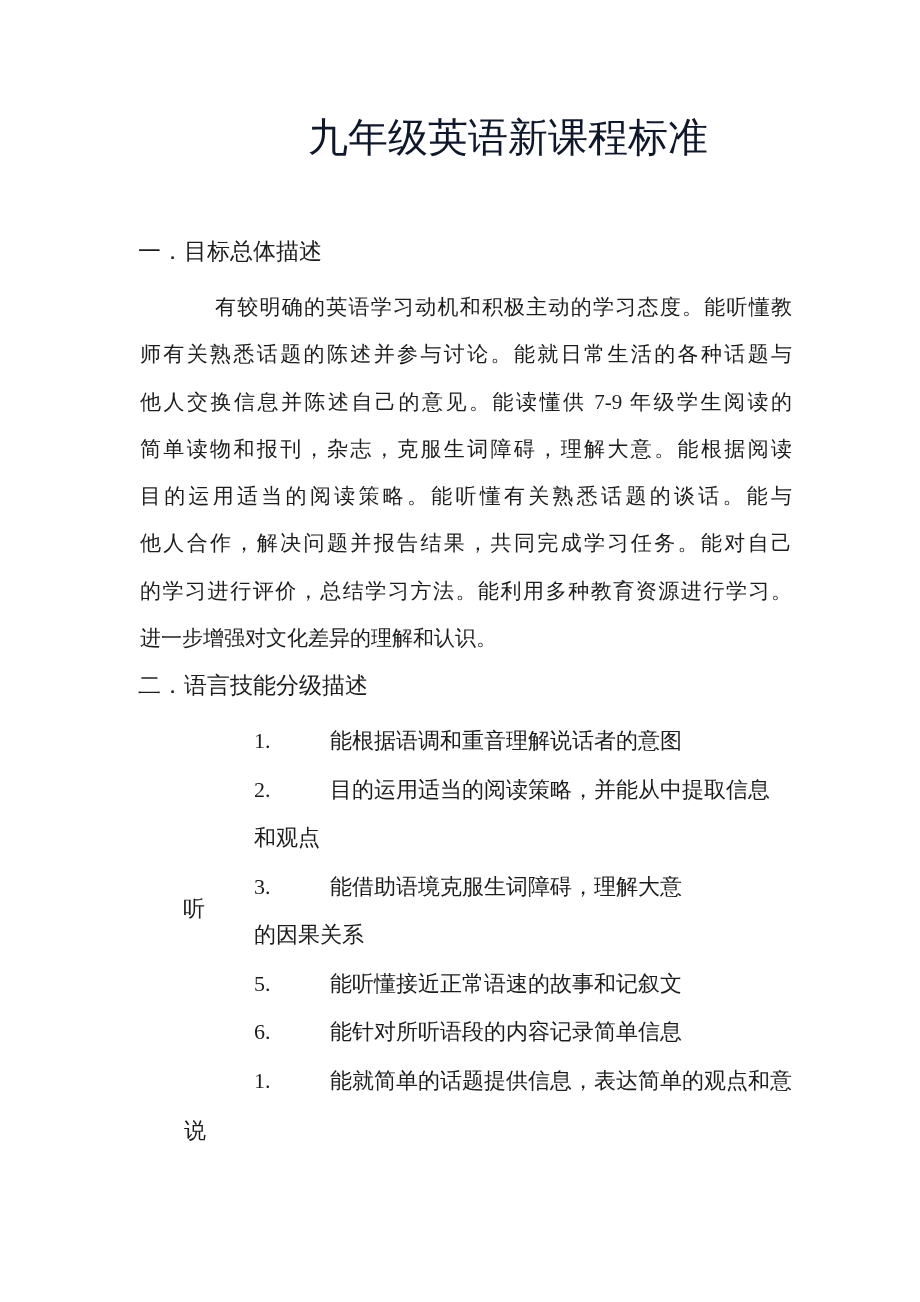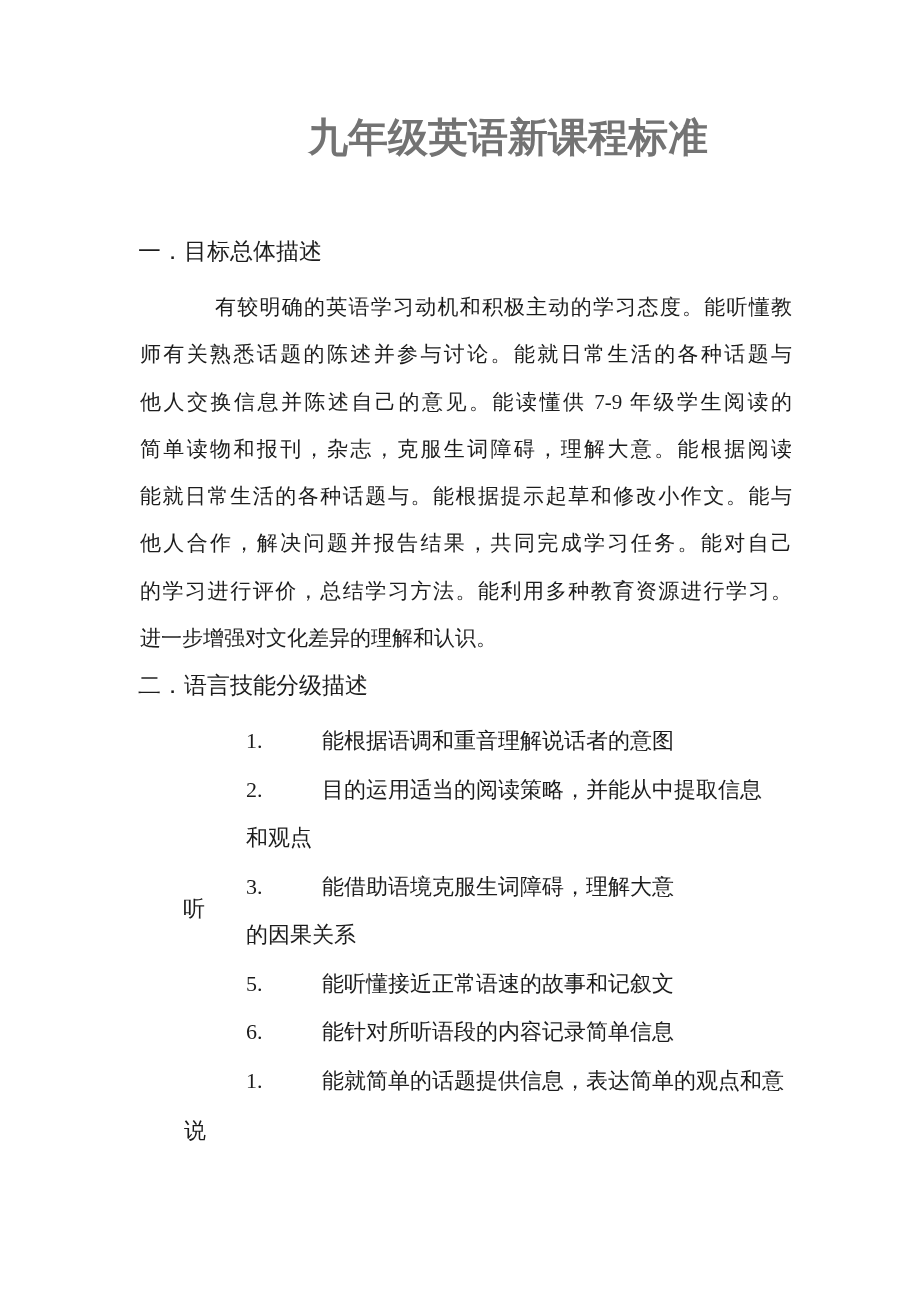--- a/index.html
+++ b/index.html
@@ -21,24 +21,24 @@
     width: 920px;
     height: 1302px;
     background: #ffffff;
   }
   .doc-title {
     position: absolute;
     left: 308px;
     top: 113px;
     font-size: 40px;
     line-height: 50px;
-    font-weight: 700;
+    font-weight: 400;
     letter-spacing: 0px;
     white-space: nowrap;
-    color: #737373;
+    color: #0f172a;
   }
   .heading {
     position: absolute;
     left: 138px;
     font-size: 23px;
     line-height: 32px;
     white-space: nowrap;
   }
   .heading .h-num {
     display: inline-block;
@@ -74,20 +74,21 @@
     position: absolute;
     left: 246px;
     top: 717px;
     width: 560px;
     font-size: 22px;
   }
   .item-line {
     height: 48.5px;
     line-height: 48.5px;
     white-space: nowrap;
+    margin-left: 8px;
   }
   .item-line .i-num {
     display: inline-block;
     width: 76px;
   }
 
   .row-label {
     position: absolute;
     font-size: 22px;
     line-height: 24px;
@@ -105,21 +106,21 @@
 
   <div class="heading heading-1">
     <span class="h-num">一．</span><span>目标总体描述</span>
   </div>
 
   <div class="para">
     <div class="pline first">有较明确的英语学习动机和积极主动的学习态度。能听懂教</div>
     <div class="pline">师有关熟悉话题的陈述并参与讨论。能就日常生活的各种话题与</div>
     <div class="pline">他人交换信息并陈述自己的意见。能读懂供 7-9 年级学生阅读的</div>
     <div class="pline">简单读物和报刊，杂志，克服生词障碍，理解大意。能根据阅读</div>
-    <div class="pline">能就日常生活的各种话题与。能根据提示起草和修改小作文。能与</div>
+    <div class="pline">目的运用适当的阅读策略。能听懂有关熟悉话题的谈话。能与</div>
     <div class="pline">他人合作，解决问题并报告结果，共同完成学习任务。能对自己</div>
     <div class="pline">的学习进行评价，总结学习方法。能利用多种教育资源进行学习。</div>
     <div class="pline last">进一步增强对文化差异的理解和认识。</div>
   </div>
 
   <div class="heading heading-2">
     <span class="h-num">二．</span><span>语言技能分级描述</span>
   </div>
 
   <div class="row-label row-label-listening">听</div>

